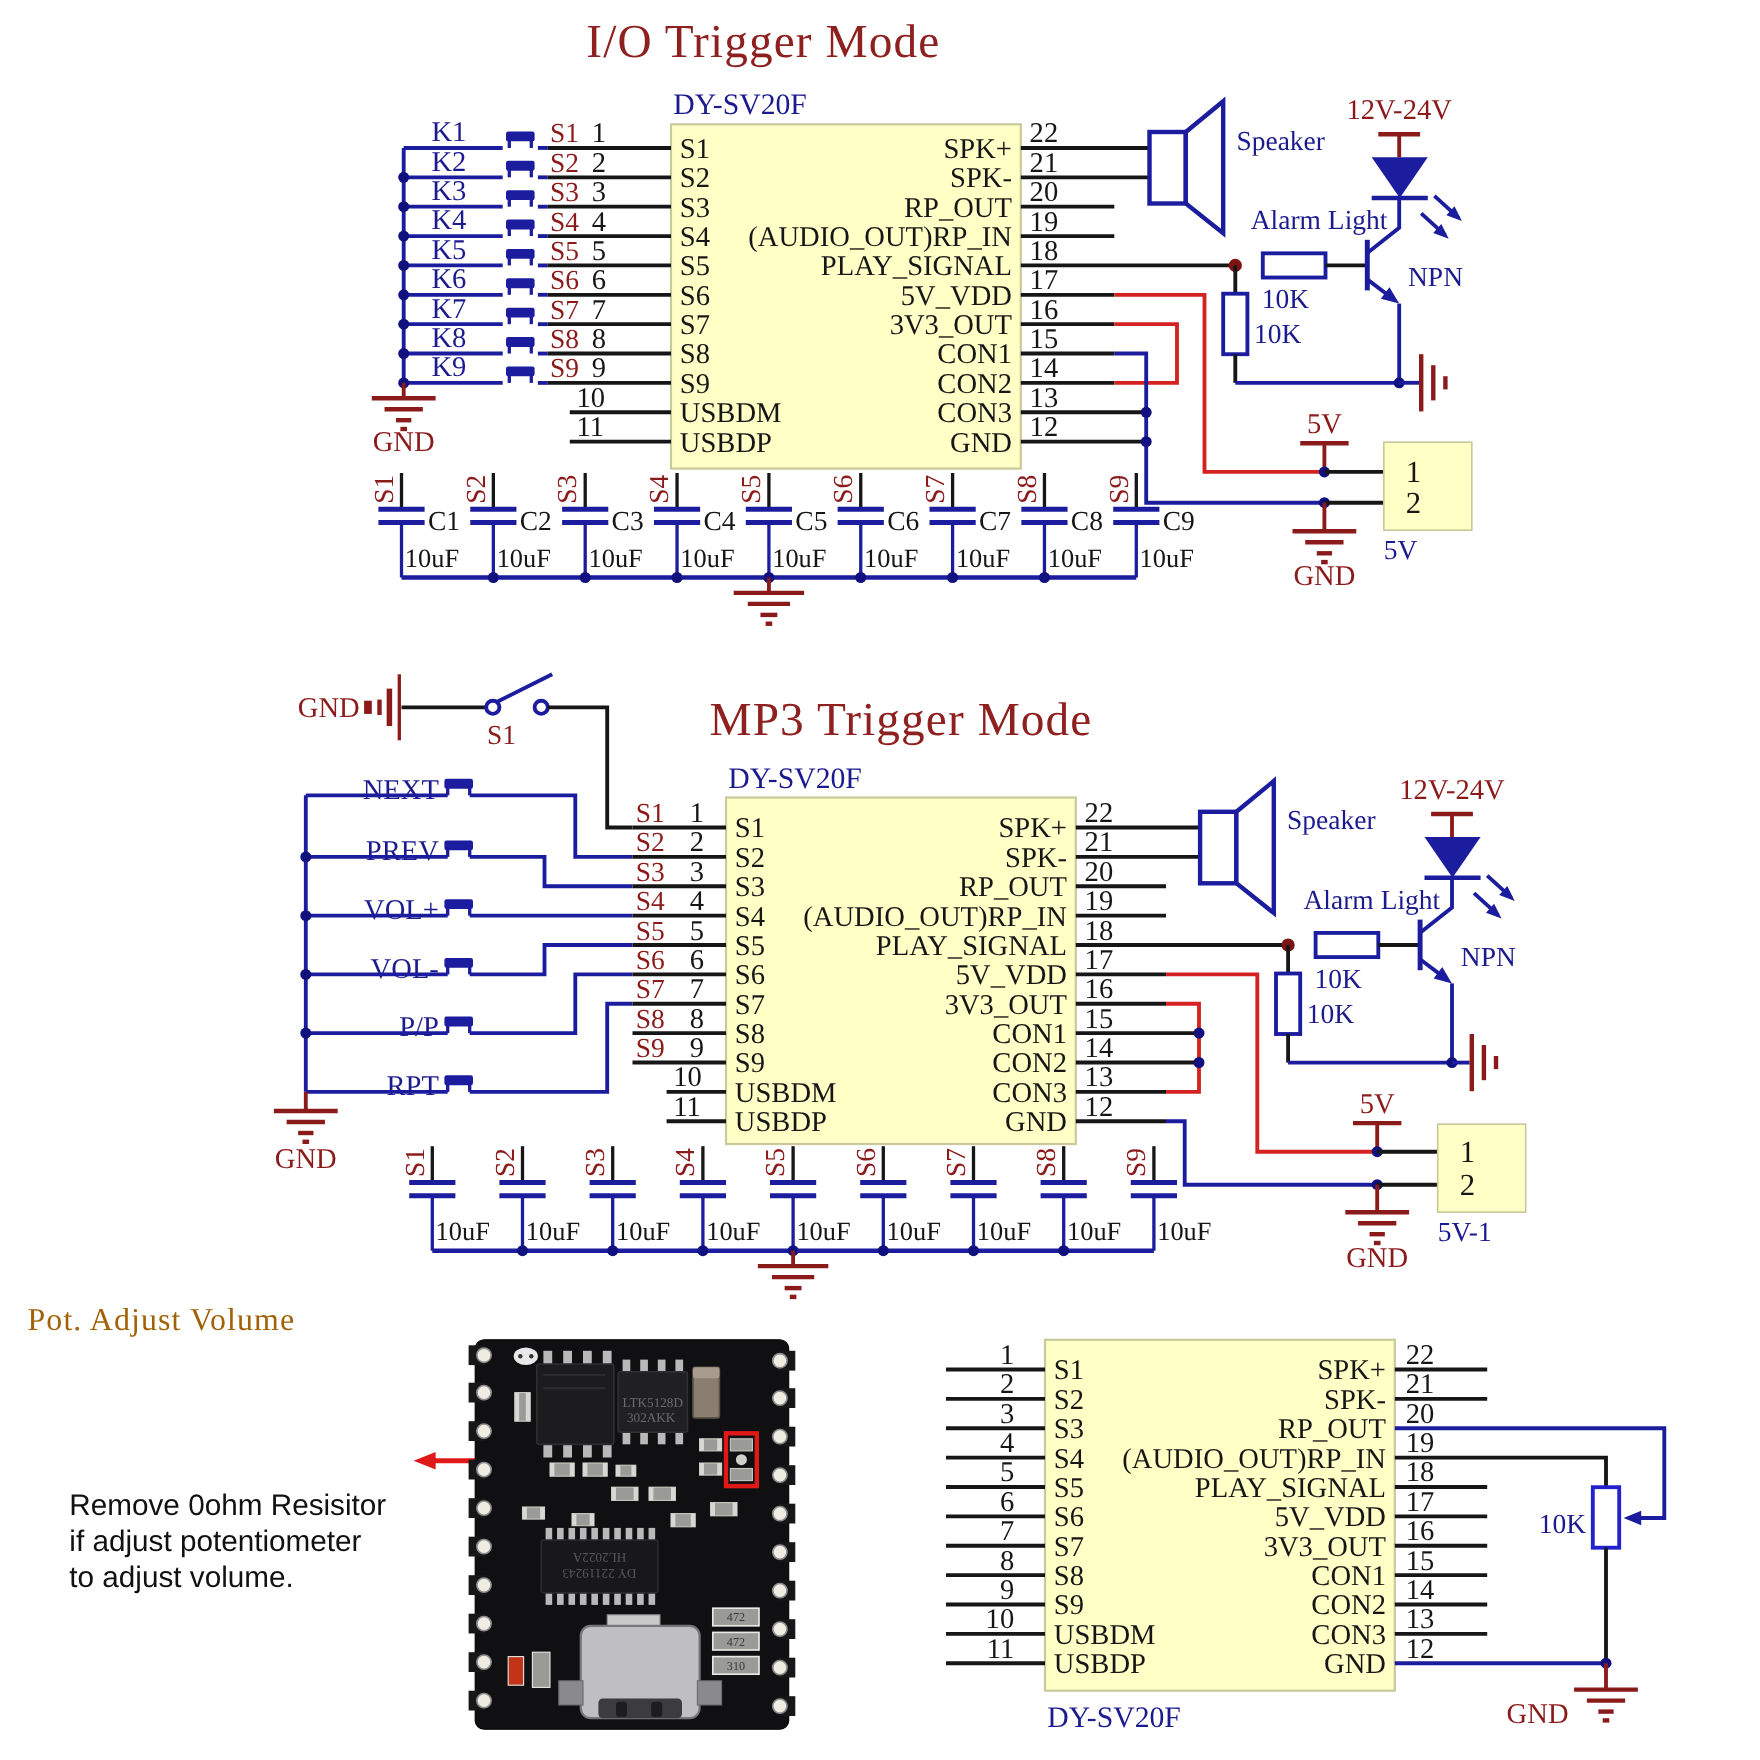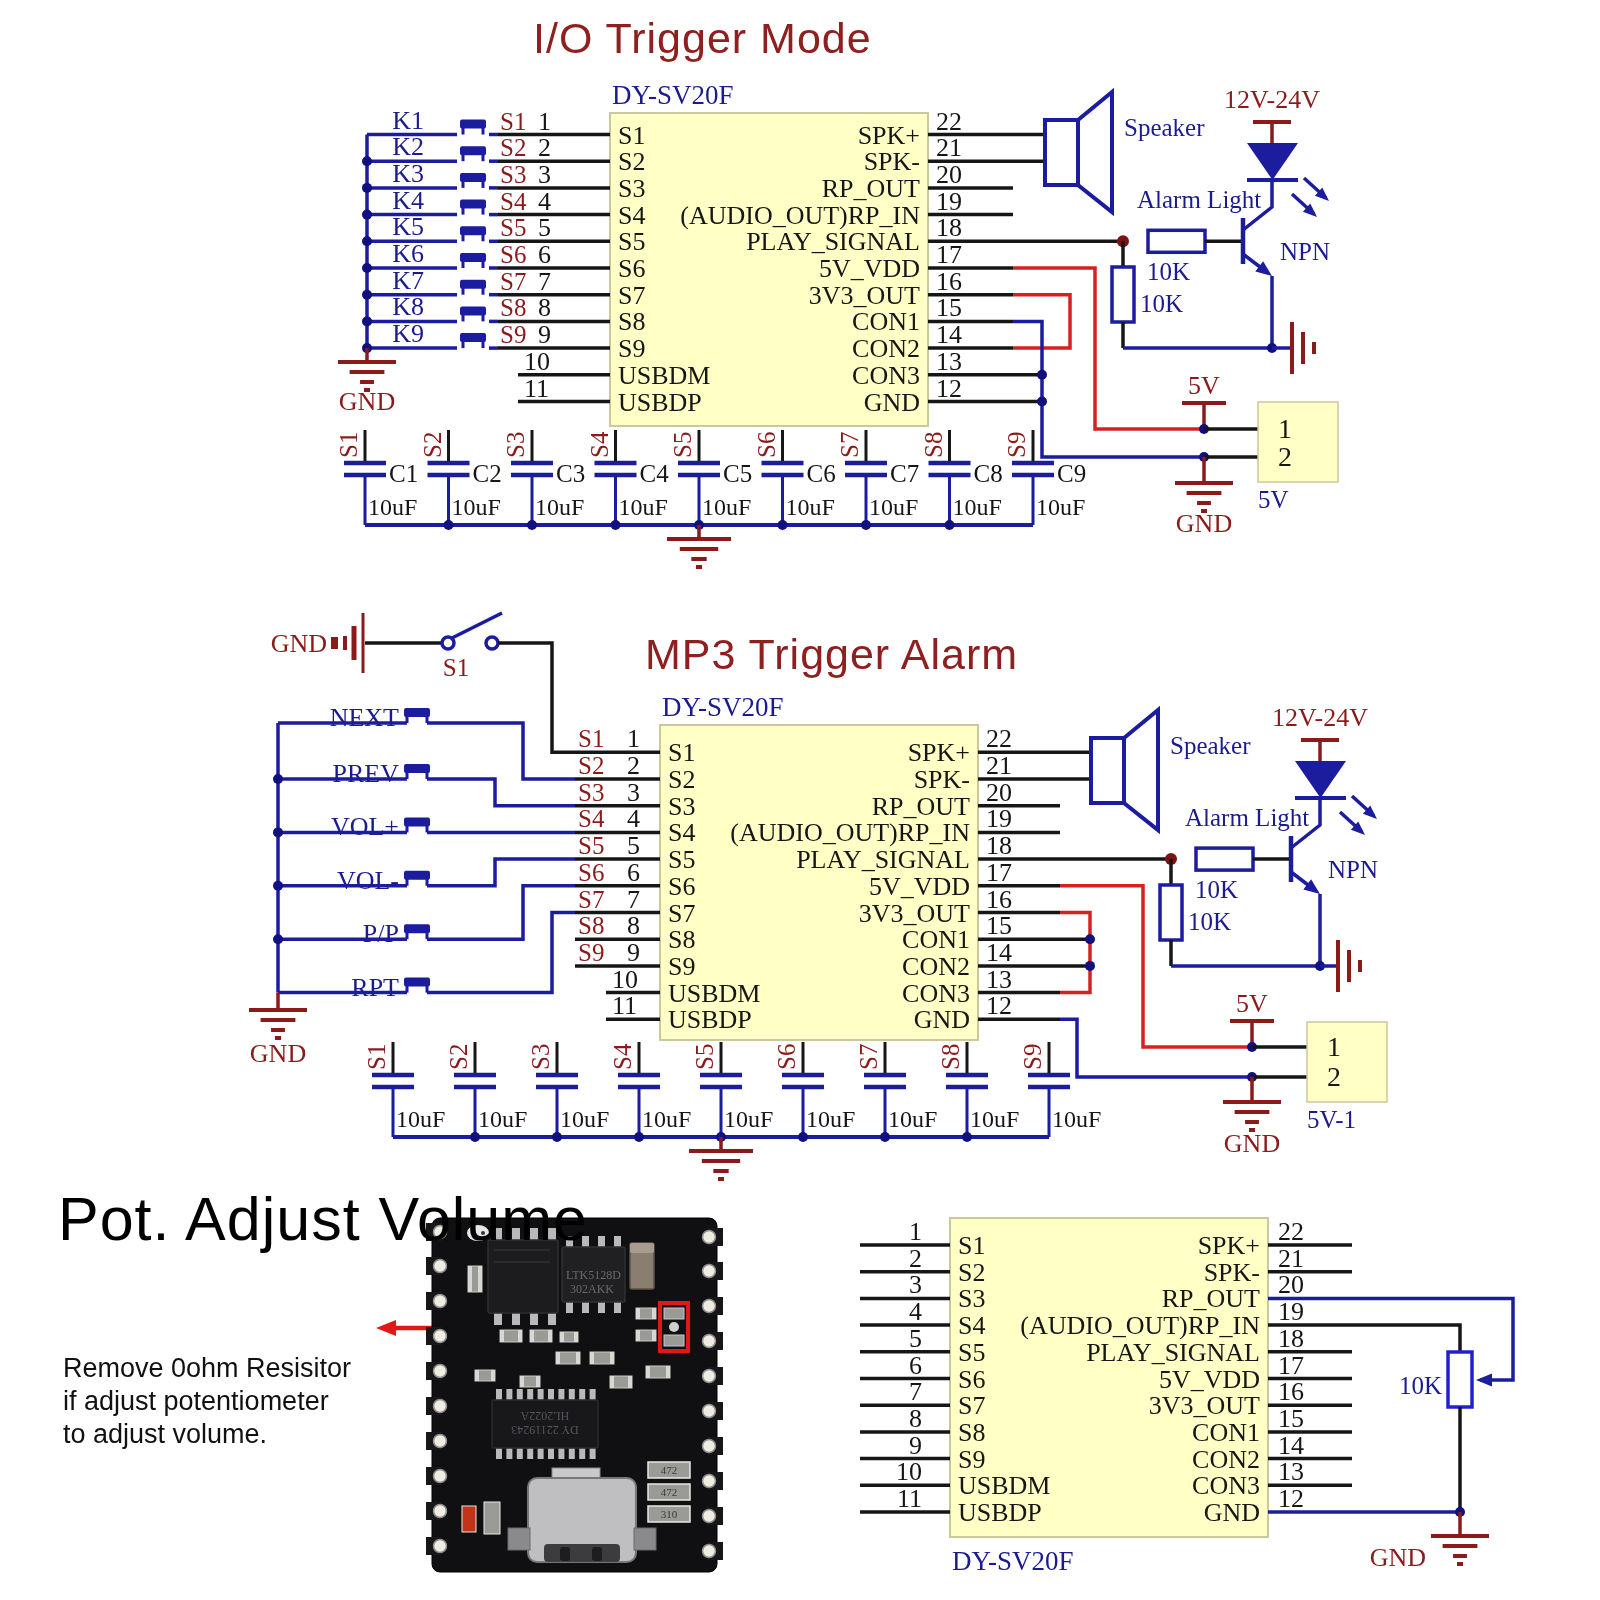--- a/index.html
+++ b/index.html
@@ -1,19 +1,19 @@
 <!DOCTYPE html>
 <html><head>
 <meta charset="utf-8">
 <style>
   html,body{margin:0;padding:0;background:#fff;}
   #canvas{position:relative;width:1600px;height:1600px;background:#ffffff;overflow:hidden;
           font-family:"Liberation Serif","DejaVu Serif",serif;}
   #art{position:absolute;left:0;top:0;}
-  .title{position:absolute;font-family:Liberation Sans, sans-serif;
+  .title{position:absolute;font-family:Liberation Serif, serif;
          font-size:43px;letter-spacing:1px;white-space:nowrap;}
   #note{position:absolute;left:63px;top:1312px;font-family:"Liberation Sans","DejaVu Sans",sans-serif;
         font-size:27px;line-height:33px;color:#111;margin-top:40px;}
   svg text{font-family:"Liberation Serif","DejaVu Serif",serif;}
 </style>
 </head>
 <body>
 
 <div id="canvas">
   <svg id="art" width="1600" height="1600" viewBox="0 0 1600 1600">
@@ -787,20 +787,20 @@
         <rect x="552" y="1468" width="48" height="12" fill="#c9c9c9" stroke="#8a8a8a" stroke-width="1" rx="0"></rect>
         <rect x="528" y="1478" width="108" height="84" fill="#bfbfc2" stroke="#77777a" stroke-width="2" rx="9"></rect>
         <rect x="508" y="1528" width="22" height="22" fill="#8a8a8d" stroke="#6a6a6d" stroke-width="1" rx="0"></rect>
         <rect x="634" y="1528" width="22" height="22" fill="#8a8a8d" stroke="#6a6a6d" stroke-width="1" rx="0"></rect>
         <rect x="544" y="1544" width="76" height="18" fill="#3c3c3e" stroke="none" stroke-width="0" rx="4"></rect>
         <rect x="560" y="1547" width="10" height="14" fill="#1d1d1f" stroke="none" stroke-width="0" rx="3"></rect>
         <rect x="592" y="1547" width="10" height="14" fill="#1d1d1f" stroke="none" stroke-width="0" rx="3"></rect>
       </g>
     </svg>
   <div class="title" style="left: 533px; top: 14px; color: rgb(142, 32, 32);">I/O Trigger Mode</div>
-  <div class="title" style="left: 645px; top: 630px; color: rgb(142, 32, 32);">MP3 Trigger Alarm</div>
-  <div class="title" style="left: 25px; top: 1184px; font-size: 61px; color: #000000; margin-left: 33px;">Pot. Adjust Volume</div>
+  <div class="title" style="left: 645px; top: 630px; color: rgb(142, 32, 32);">MP3 Trigger Mode</div>
+  <div class="title" style="left: 25px; top: 1184px; font-size: 29px; color: #a16207;">Pot. Adjust Volume</div>
   <div id="note">
     <div>Remove 0ohm Resisitor</div>
     <div>if adjust potentiometer</div>
     <div>to adjust volume.</div>
   </div>
 </div>
 
 </body></html>

